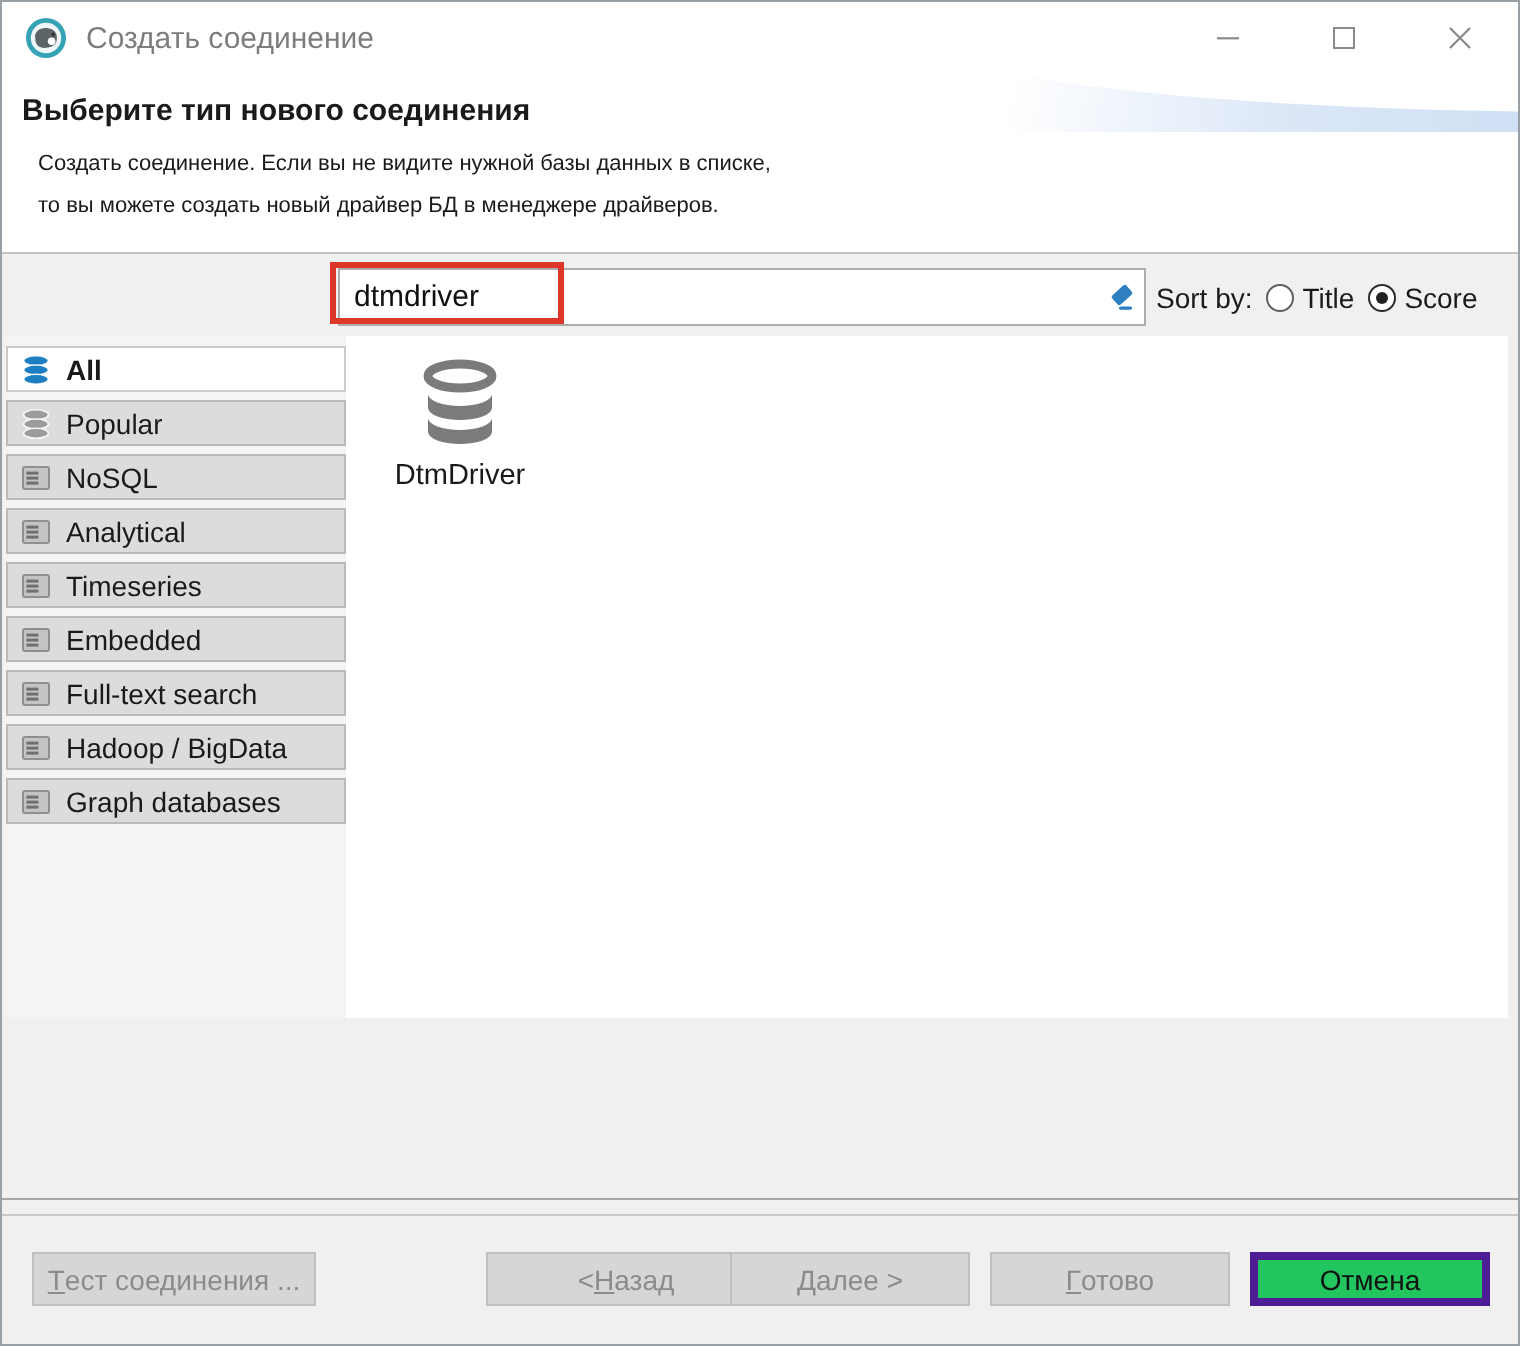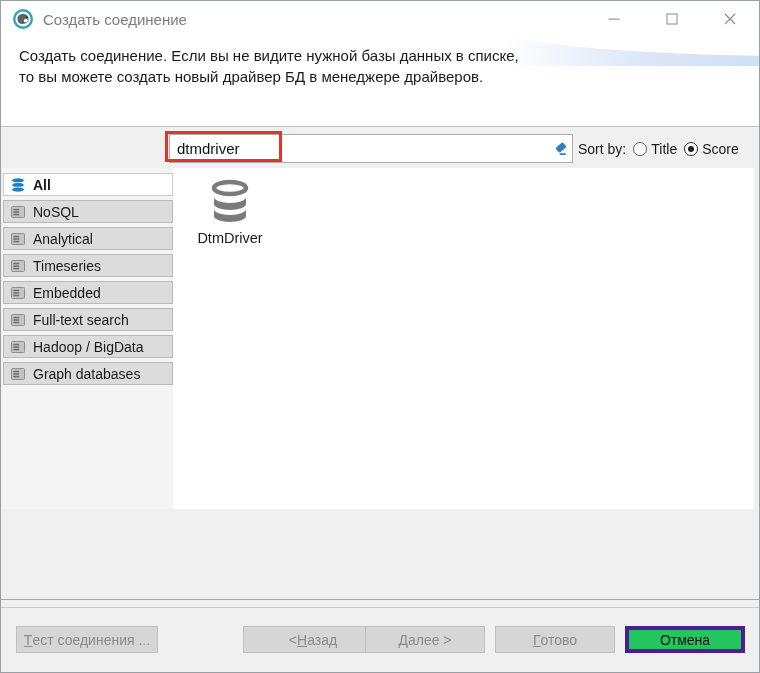--- a/index.html
+++ b/index.html
@@ -17,21 +17,21 @@
   .win-controls { margin-left:auto; display:flex; height:100%; }
   .win-btn { width:58px; height:36px; display:flex; align-items:center; justify-content:center; cursor:pointer; }
   
   .header { position:absolute; top:36px; left:0; right:0; height:90px;
     background:#fff; border-bottom:1px solid #c3c3c3; overflow:hidden; }
   .swoosh-blue { position:absolute; right:0; top:2px; width:255px; height:27px;
     background:linear-gradient(97deg, rgba(255,255,255,0) 0%, #dbe7f7 55%, #cfe0f4 100%); }
   .swoosh-white { position:absolute; right:-40px; top:-17px; width:330px; height:36px;
     background:#fff; border-radius:0 0 0 100%; }
   .header h1 { margin:0; padding:10px 0 0 10px; font-size:15px; font-weight:bold; position:relative; }
-  .header .desc { margin:8px 0 0 18px; font-size:15px; line-height:21px; position:relative; }
+  .header .desc { margin:8px 0 0 18px; font-size:11px; line-height:21px; position:relative; }
   
   .body-bg { position:absolute; left:0; top:126px; right:0; bottom:0; background:#f0f0f0; }
   
   .search-box { position:absolute; left:168px; top:133px; width:404px; height:29px; z-index:2; }
   .search-input { width:100%; height:100%; border:1px solid #adadad; padding:1px 28px 1px 7px;
     font-size:15px; font-family:inherit; color:#111; outline:none; background:#fff; }
   .eraser-btn { position:absolute; right:4px; top:5px; width:19px; height:19px;
     display:flex; align-items:center; justify-content:center; cursor:pointer; }
   .red-box { position:absolute; left:164px; top:130px; width:117px; height:31px;
     border:3px solid #de362b; pointer-events:none; z-index:6; }
@@ -99,20 +99,21 @@
         <svg width="12" height="12" viewBox="0 0 12 12">
             <path d="M1 1 L11 11 M11 1 L1 11" stroke="#8a8a8a" stroke-width="1.1" fill="none"></path>
           </svg>
       </span>
     </div>
   </div>
 
   <div class="header">
     <div class="swoosh-blue"></div>
     <div class="swoosh-white"></div>
+    <h1>Выберите тип нового соединения</h1>
     <div class="desc">
       <span>Создать соединение. Если вы не видите нужной базы данных в списке,</span><br>
       <span>то вы можете создать новый драйвер БД в менеджере драйверов.</span>
     </div>
   </div>
 
   <div class="body-bg"></div>
 
   <div class="search-box">
     <input class="search-input" type="text" value="dtmdriver" style="">
@@ -146,20 +147,32 @@
      <ellipse cx="8" cy="8" rx="6.2" ry="2.5" fill="#1d7ec2"></ellipse>
      <ellipse cx="8" cy="12.6" rx="6.2" ry="2.5" fill="#1d7ec2"></ellipse>
             </g>
           </svg>
         </span>
         <span class="tab-label">All</span>
       </div>
       <div class="side-tab">
         <span class="tab-icon">
           <svg width="16" height="16" viewBox="0 0 16 16">
+            <g stroke="rgba(255,255,255,0.9)" stroke-width="0.8">
+     <ellipse cx="8" cy="3.4" rx="6.2" ry="2.5" fill="#9c9c9c"></ellipse>
+     <ellipse cx="8" cy="8" rx="6.2" ry="2.5" fill="#9c9c9c"></ellipse>
+     <ellipse cx="8" cy="12.6" rx="6.2" ry="2.5" fill="#9c9c9c"></ellipse>
+            </g>
+          </svg>
+        </span>
+        <span class="tab-label">Popular</span>
+      </div>
+      <div class="side-tab">
+        <span class="tab-icon">
+          <svg width="16" height="16" viewBox="0 0 16 16">
      <rect x="1.5" y="2.5" width="13" height="11" rx="1" fill="#c4c4c4" stroke="#8f8f8f" stroke-width="1"></rect>
      <rect x="3.2" y="4.8" width="6" height="1.5" fill="#6f6f6f"></rect>
      <rect x="3.2" y="7.3" width="6" height="1.5" fill="#6f6f6f"></rect>
      <rect x="3.2" y="9.8" width="6" height="1.5" fill="#6f6f6f"></rect>
           </svg>
         </span>
         <span class="tab-label">NoSQL</span>
       </div>
       <div class="side-tab">
         <span class="tab-icon">

